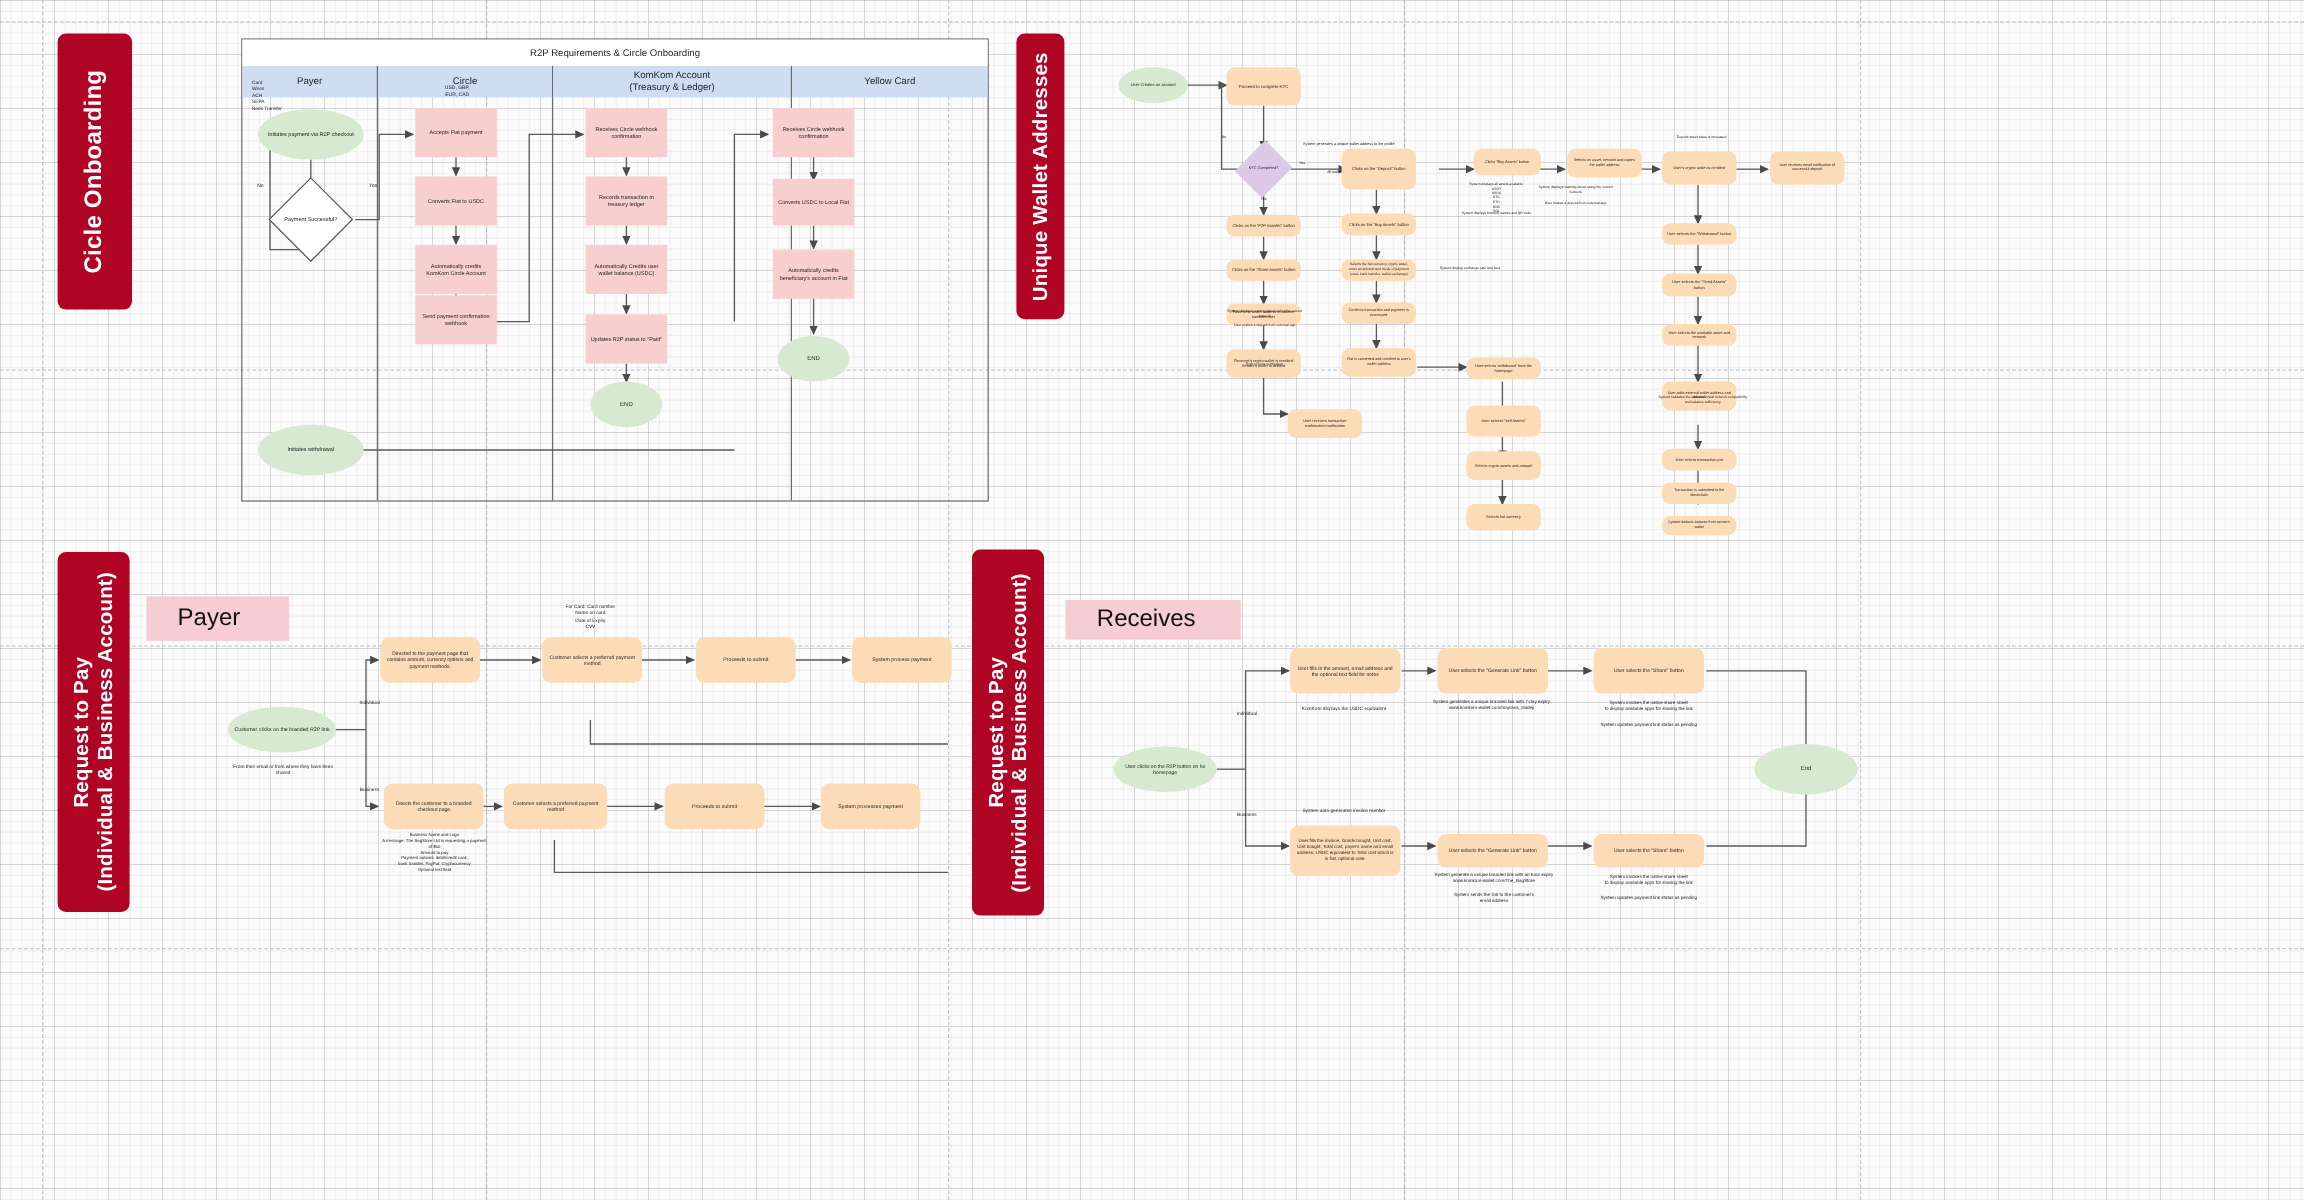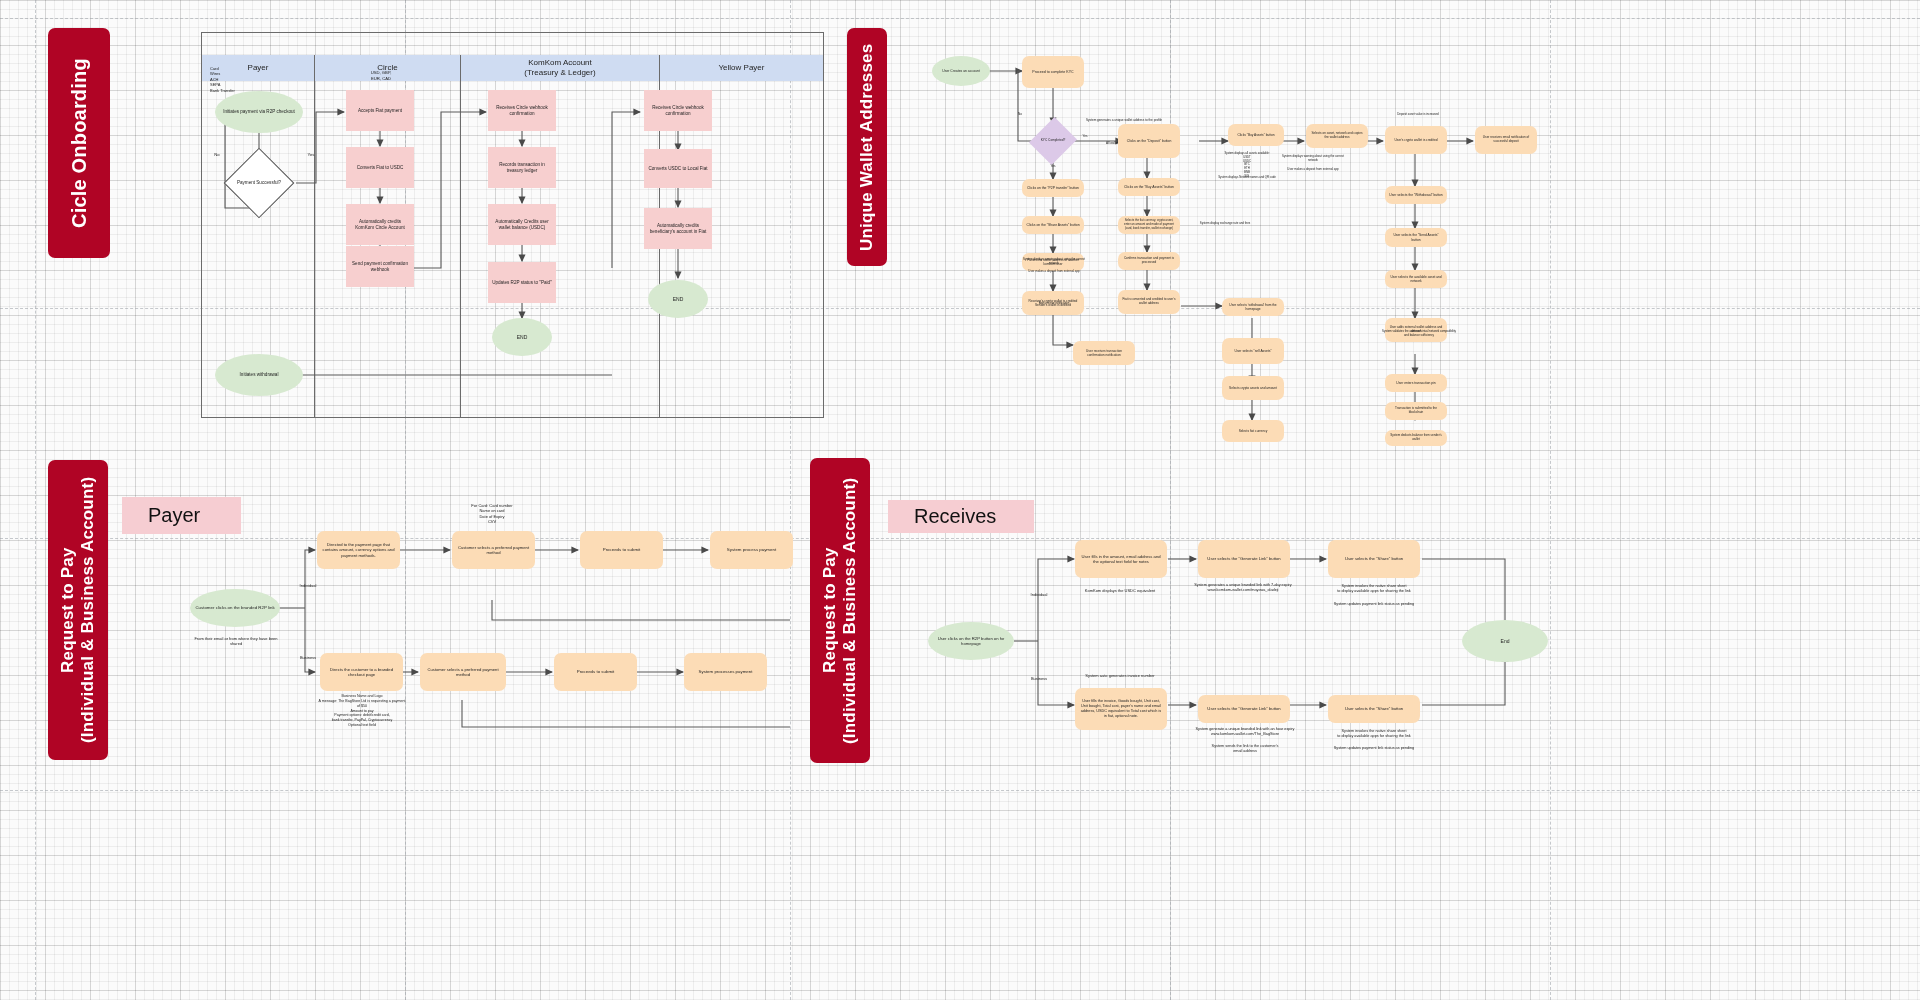--- a/index.html
+++ b/index.html
@@ -70,27 +70,28 @@
   <div class="guide v" style="left:1170px;top:0;height:1000px;"></div>
   <div class="guide v" style="left:1550px;top:0;height:1000px;"></div>
   <div class="guide h" style="top:18px;left:0;width:1920px;"></div>
   <div class="guide h" style="top:308px;left:0;width:1920px;"></div>
   <div class="guide h" style="top:538px;left:0;width:1920px;"></div>
   <div class="guide h" style="top:790px;left:0;width:1920px;"></div>
 
   <div class="ribbon" style="left:48px;top:28px;width:62px;height:230px;font-size:20px;">Cicle Onboarding</div>
 
   <div class="swim" style="left:201px;top:32px;width:621px;height:384px;">
+    <div class="swim-title">R2P Requirements &amp; Circle Onboarding</div>
     <div class="swim-head" style="left:0;width:113px;">Payer</div>
     <div class="swim-head" style="left:113px;width:146px;">Circle</div>
     <div class="swim-head" style="left:259px;width:199px;flex-direction:column;">
       <span>KomKom Account</span>
       <span>(Treasury &amp; Ledger)</span>
     </div>
-    <div class="swim-head last" style="left:458px;width:163px;">Yellow Payer</div>
+    <div class="swim-head last" style="left:458px;width:163px;">Yellow Card</div>
 
     <div class="swim-col" style="left:0;width:113px;"></div>
     <div class="swim-col" style="left:113px;width:146px;"></div>
     <div class="swim-col" style="left:259px;width:199px;"></div>
     <div class="swim-col last" style="left:458px;width:163px;"></div>
   </div>
 
   <svg class="links">
     <defs>
       <marker id="ah" markerWidth="7" markerHeight="7" refX="6" refY="3.2" orient="auto">

